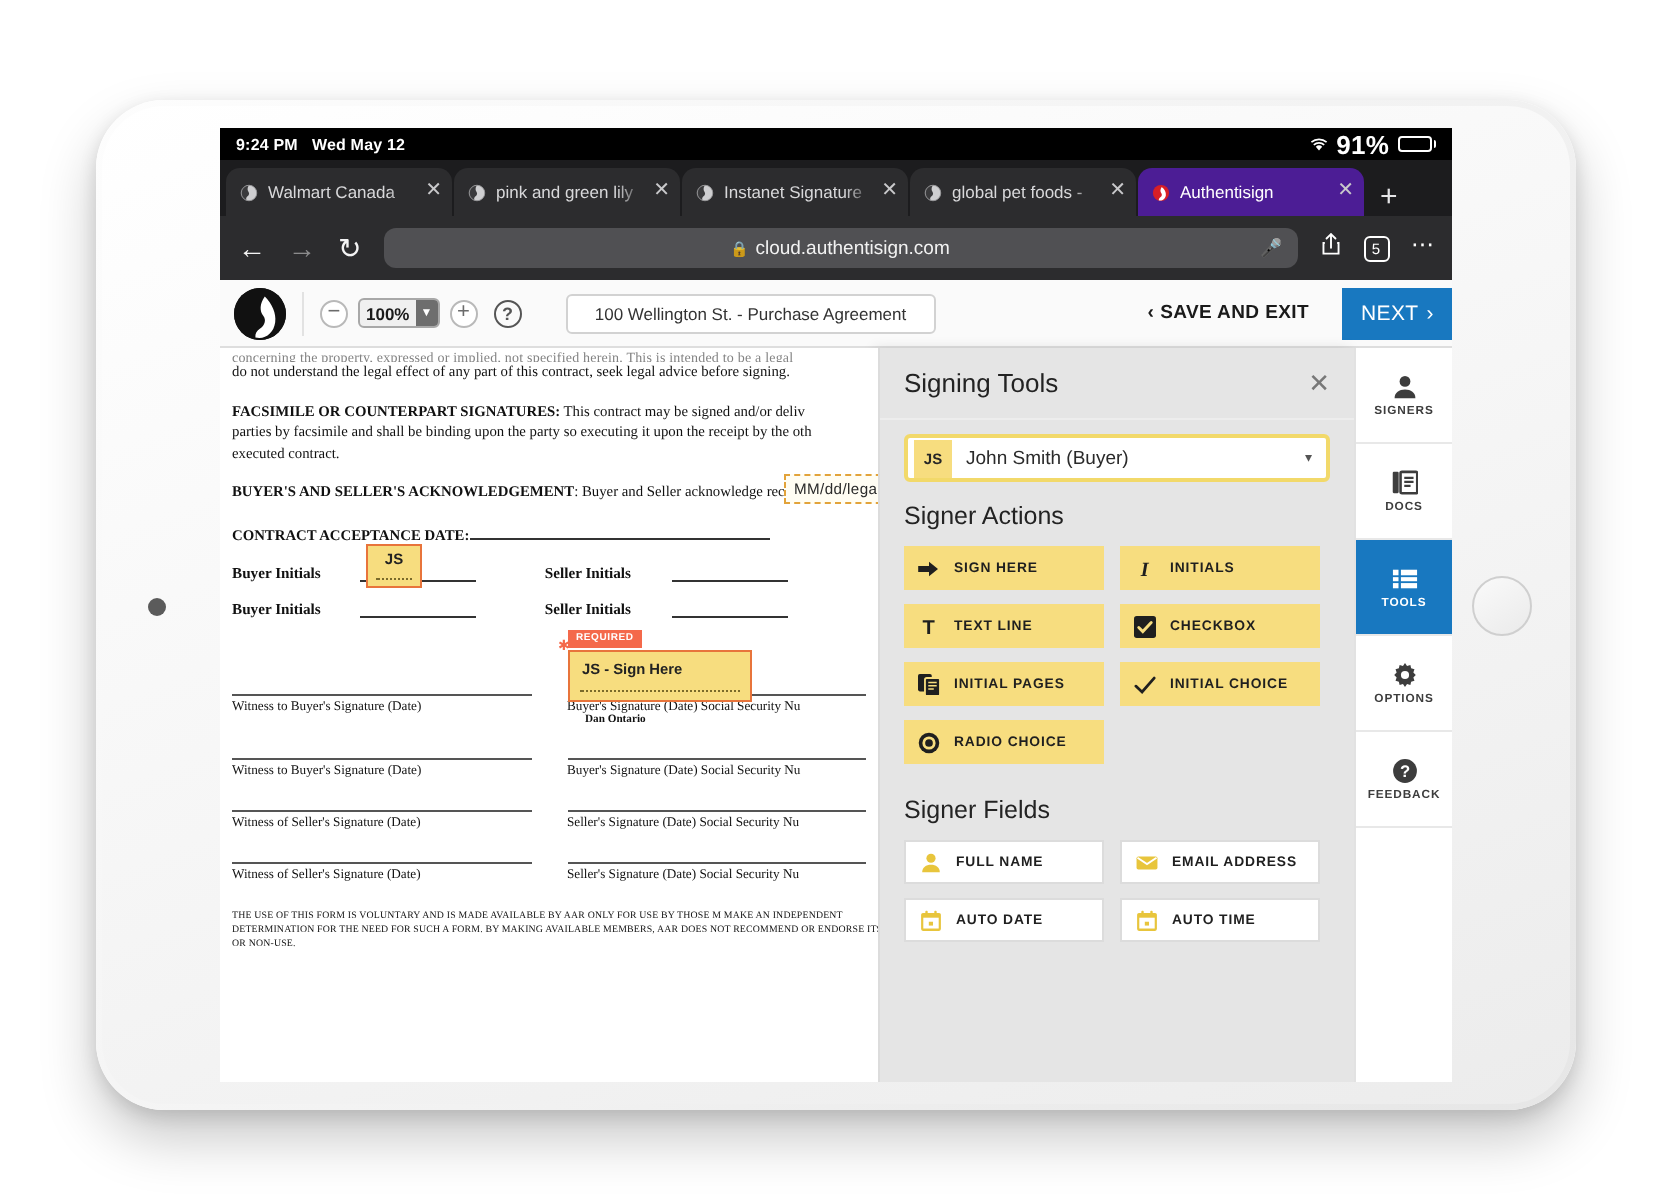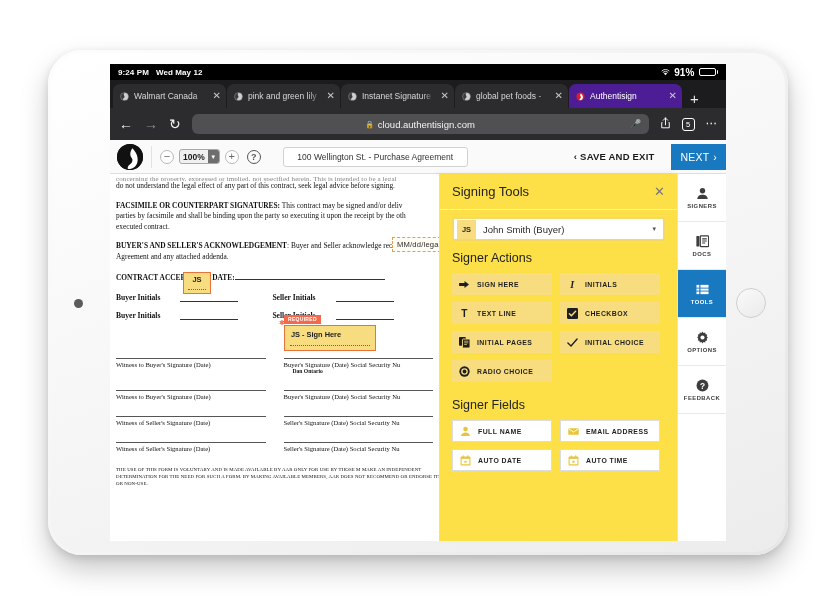--- a/index.html
+++ b/index.html
@@ -243,21 +243,21 @@
   }
   .tag-sign:after{
     content:""; position:absolute; left:5px; right:5px; bottom:4px;
     border-bottom:1.3px dotted #7a6a2a;
   }
   .tag-star { position:absolute; left:169px; top:145px; color:#f4694b; font-size:7px; }
 
   
   .panel {
     width: 238px; flex: 0 0 auto;
-    background: #fde047;
+    background: #e5e5e5;
     border-left: 1px solid #dcdcdc;
     box-shadow: -2px 0 6px rgba(0,0,0,.10);
     display: flex; flex-direction: column;
     overflow: hidden;
   }
   .panel-head {
     height: 36px; display:flex; align-items:center;
     padding: 0 12px; border-bottom:1px solid #ededed;
   }
   .panel-title { font-size: 13px; color:#232323; }
@@ -323,21 +323,21 @@
         <span class="sb-time">9:24 PM</span>
         <span class="sb-date">Wed May 12</span>
         <span class="sb-right">
           <span class="wifi-ico">
             <svg width="9" height="7" viewBox="0 0 9 7">
                 <path d="M4.5 6.2 2.9 4.4a2.4 2.4 0 0 1 3.2 0Z" fill="#fff"></path>
                 <path d="M1.9 3.4a4 4 0 0 1 5.2 0" stroke="#fff" stroke-width=".85" fill="none"></path>
                 <path d="M.7 2.1a5.8 5.8 0 0 1 7.6 0" stroke="#fff" stroke-width=".85" fill="none"></path>
               </svg>
           </span>
-          <span style="font-size:10px">91%</span>
+          <span style="font-size:13px">91%</span>
           <span class="batt">
             <span class="batt-body"><span class="batt-fill"></span></span>
             <span class="batt-cap"></span>
           </span>
         </span>
       </div>
 
       <div class="tabstrip">
         <div class="tab">
           <span class="fav">
@@ -455,21 +455,20 @@
               <span class="hd">FACSIMILE OR COUNTERPART SIGNATURES:</span><span> This contract may be signed and/or deliv</span>
             </div>
             <div class="p">parties by facsimile and shall be binding upon the party so executing it upon the receipt by the oth</div>
             <div class="p">executed contract.</div>
           </div>
 
           <div class="blk">
             <div class="p">
               <span class="hd">BUYER'S AND SELLER'S ACKNOWLEDGEMENT</span><span>: Buyer and Seller acknowledge receipt</span>
             </div>
-            <div class="p">Agreement and any attached addenda.</div>
           </div>
 
           <div class="p hd blk">
             <span>CONTRACT ACCEPTANCE DATE:</span><span class="field-line" style="width:150px"></span>
           </div>
 
           <div class="rowline">
             <span class="hd">Buyer Initials</span>
             <span class="field-line" style="width:58px;margin:0 18px 0 4px"></span>
             <span class="hd">Seller Initials</span>

